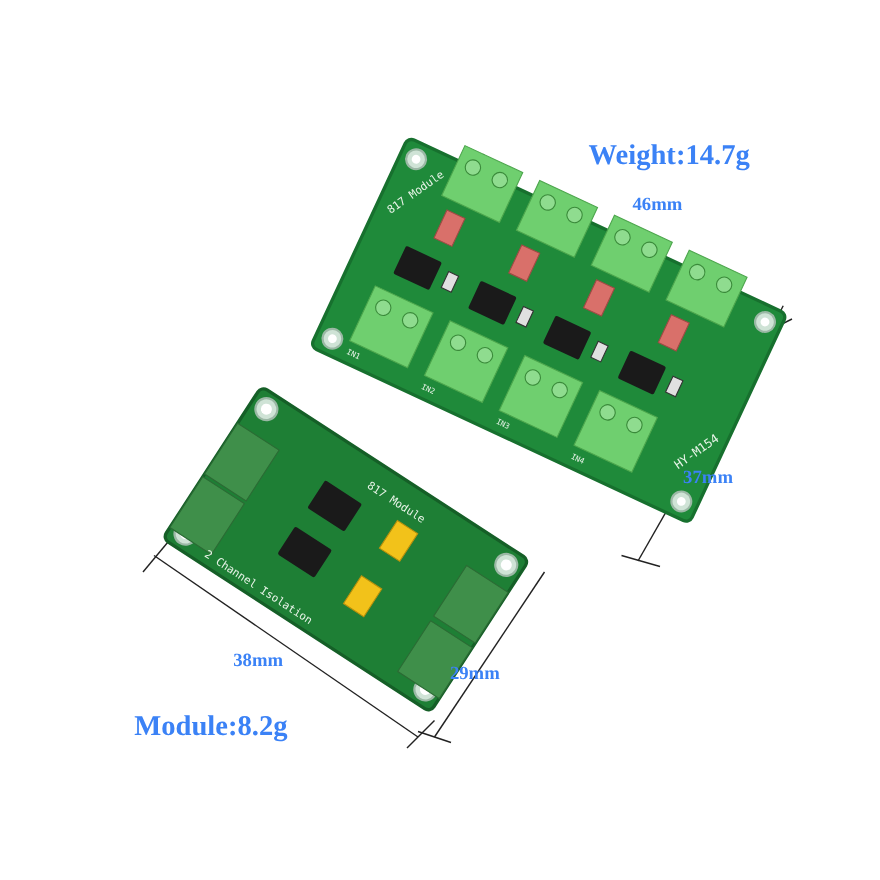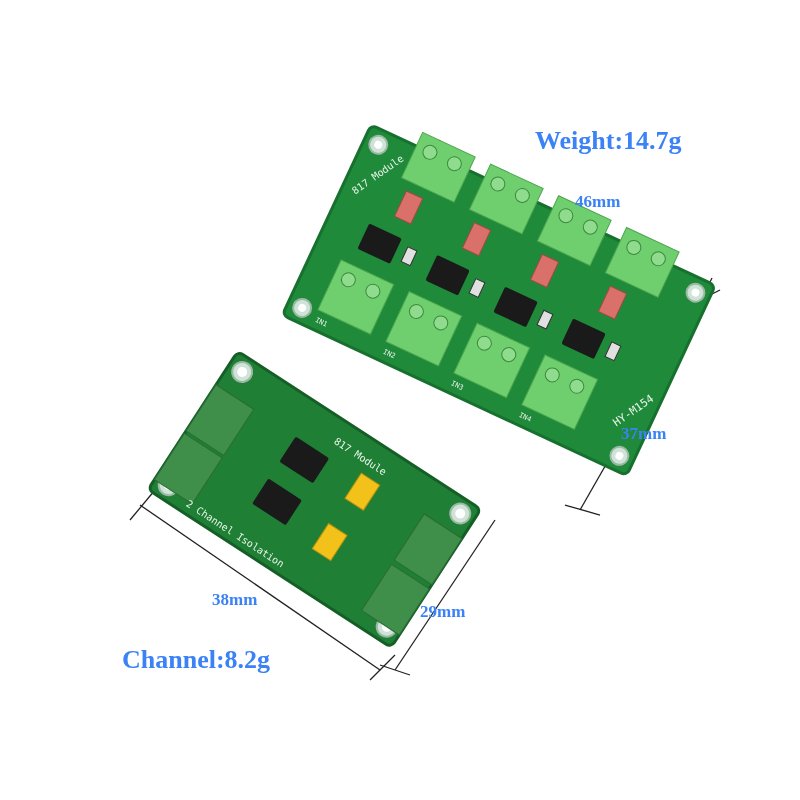--- a/index.html
+++ b/index.html
@@ -141,17 +141,17 @@
     <g fill="#f2c21a" stroke="#b8900c">
       <rect x="20" y="-45" width="22" height="30"></rect>
         <rect x="20" y="15" width="22" height="30"></rect>
     </g>
     <text class="silk" x="-20" y="-55" font-size="10">817 Module</text>
     <text class="silk" x="-110" y="78" font-size="10">2 Channel Isolation</text>
   </g>
 </svg>
 
 <div class="label weight" style="left:535px; top:126px;">Weight:14.7g</div>
-<div class="label dim" style="left:575px; top:192px;">46mm</div>
+<div class="label dim" style="left:575px; top:176px;">46mm</div>
 <div class="label dim" style="left:621px; top:424px;">37mm</div>
 <div class="label dim" style="left:212px; top:590px;">38mm</div>
-<div class="label dim" style="left:420px; top:602px;text-align:right;">29mm</div>
-<div class="label weight" style="left:122px; top:645px;">Channel:8.2g</div>
+<div class="label dim" style="left:409px; top:602px;text-align:right;">29mm</div>
+<div class="label weight" style="left:122px; top:645px;">Module:8.2g</div>
 
 </body></html>

